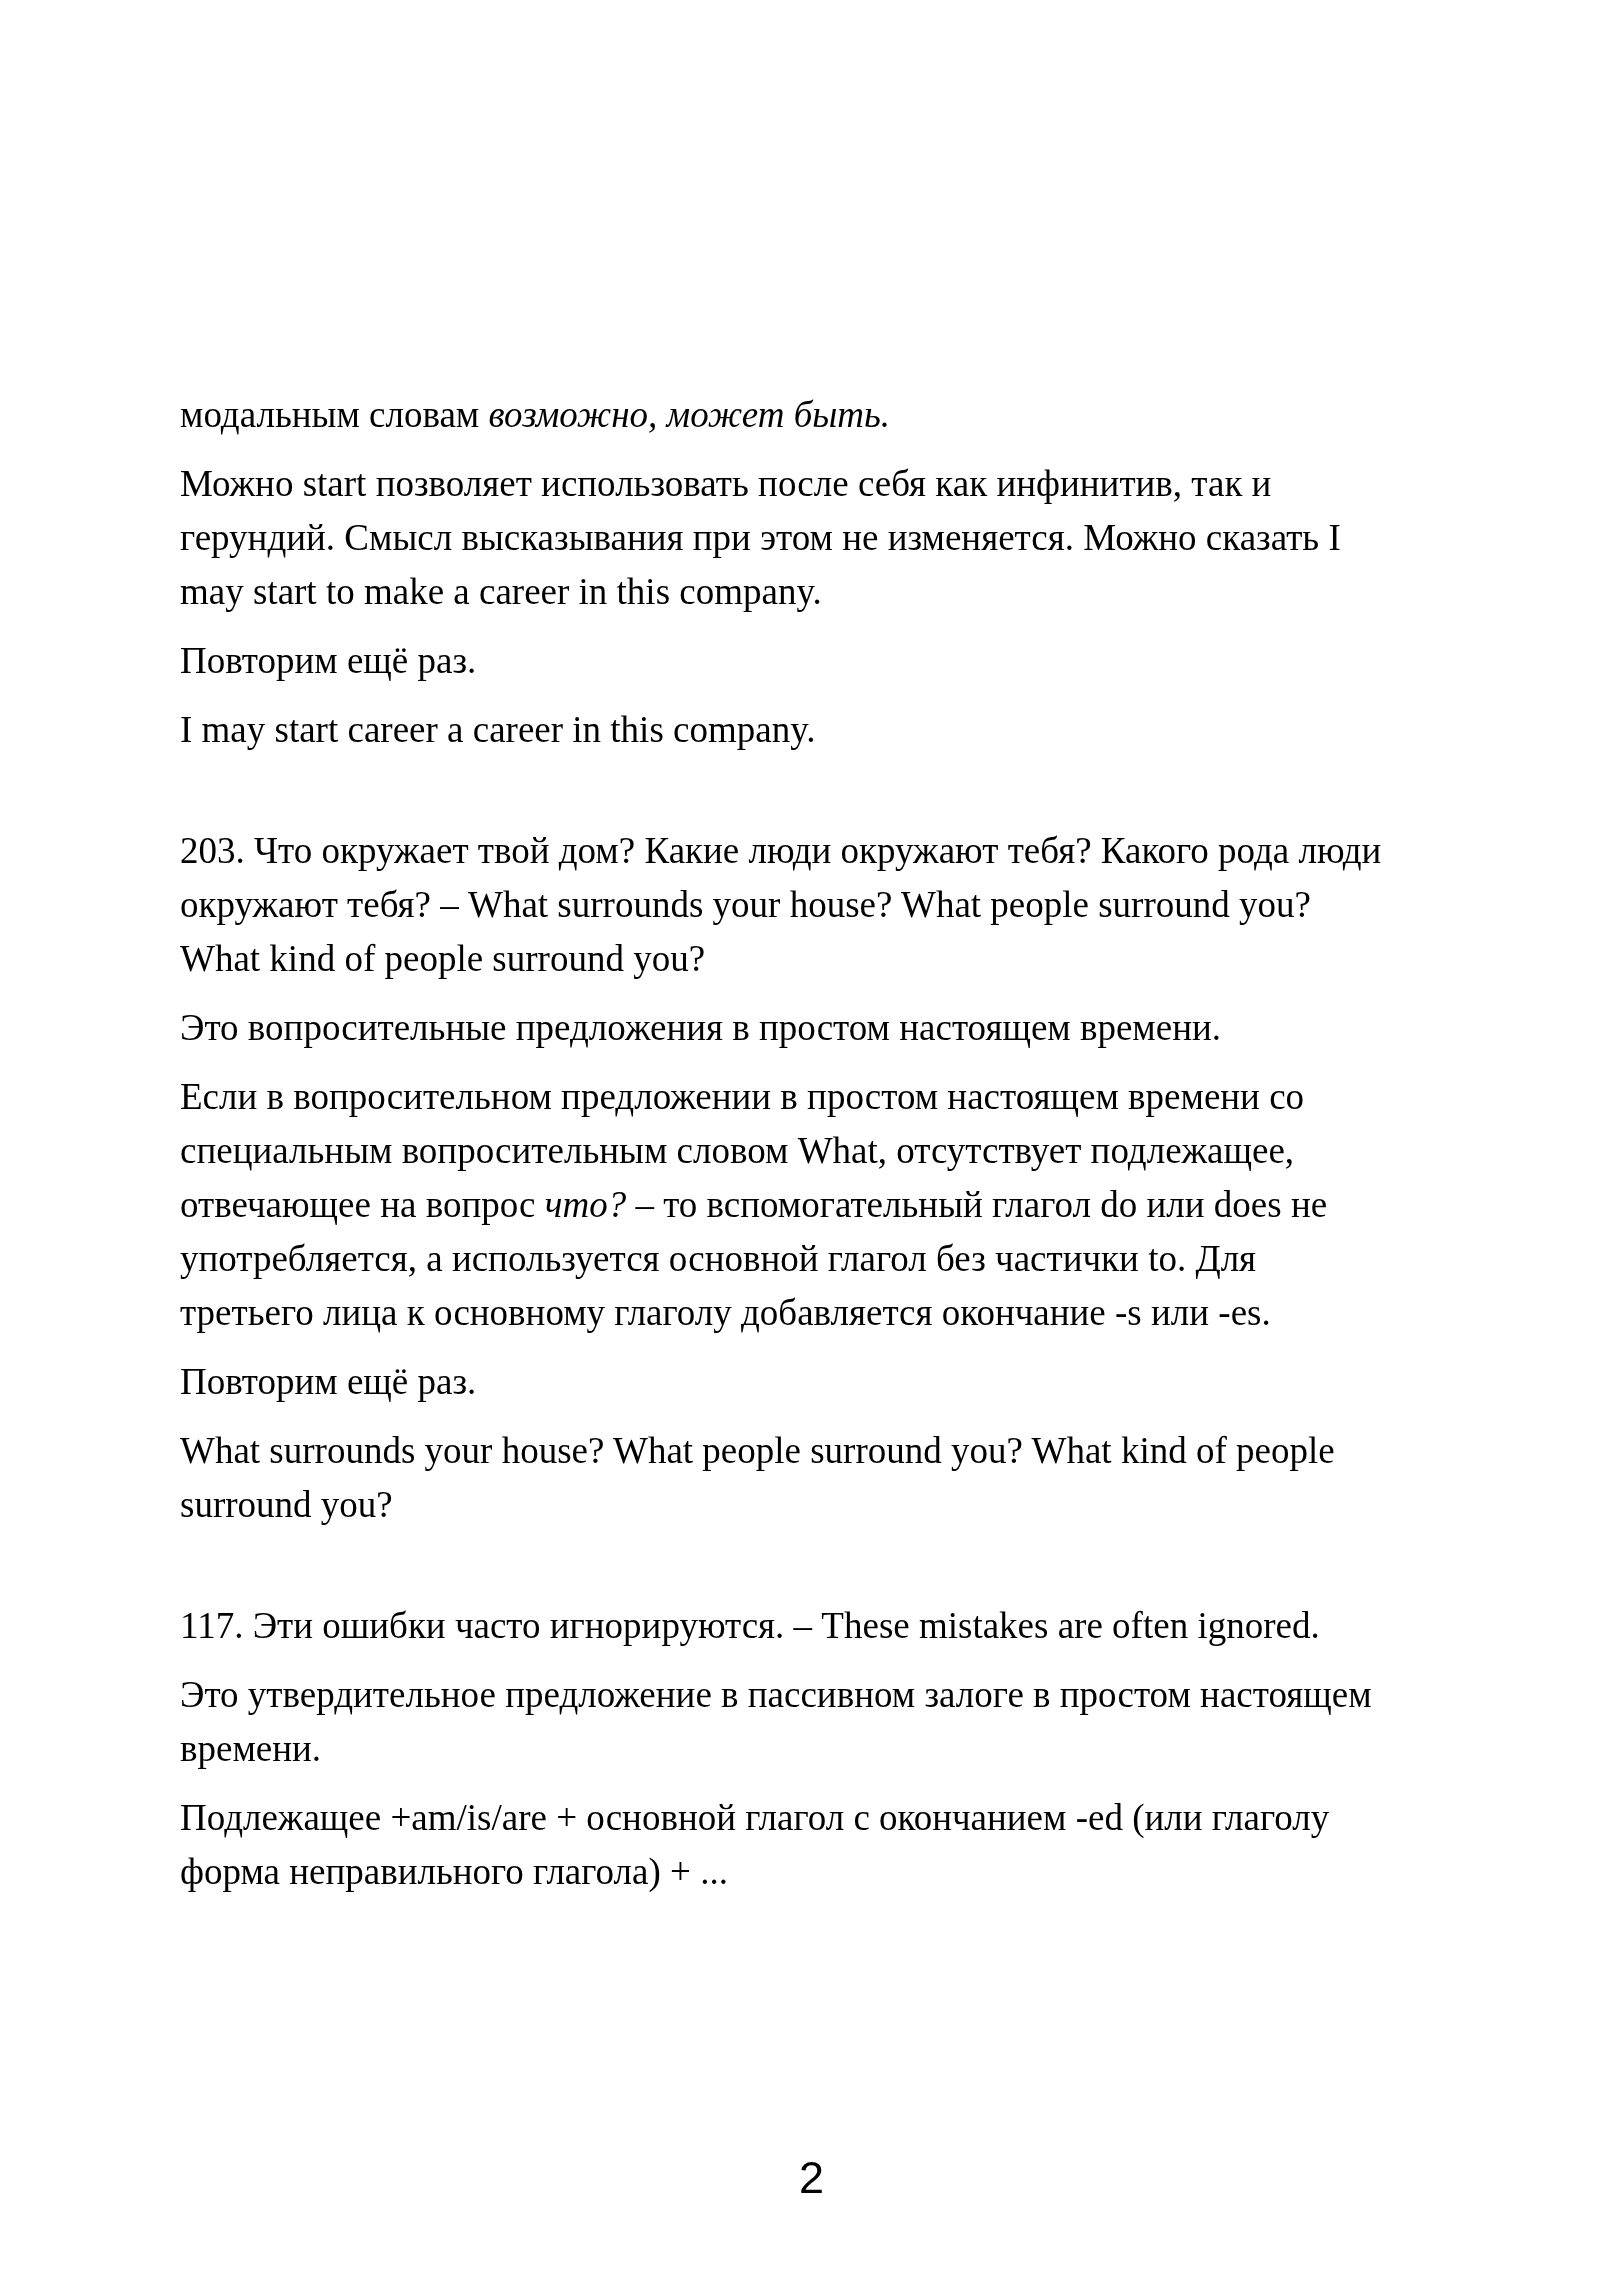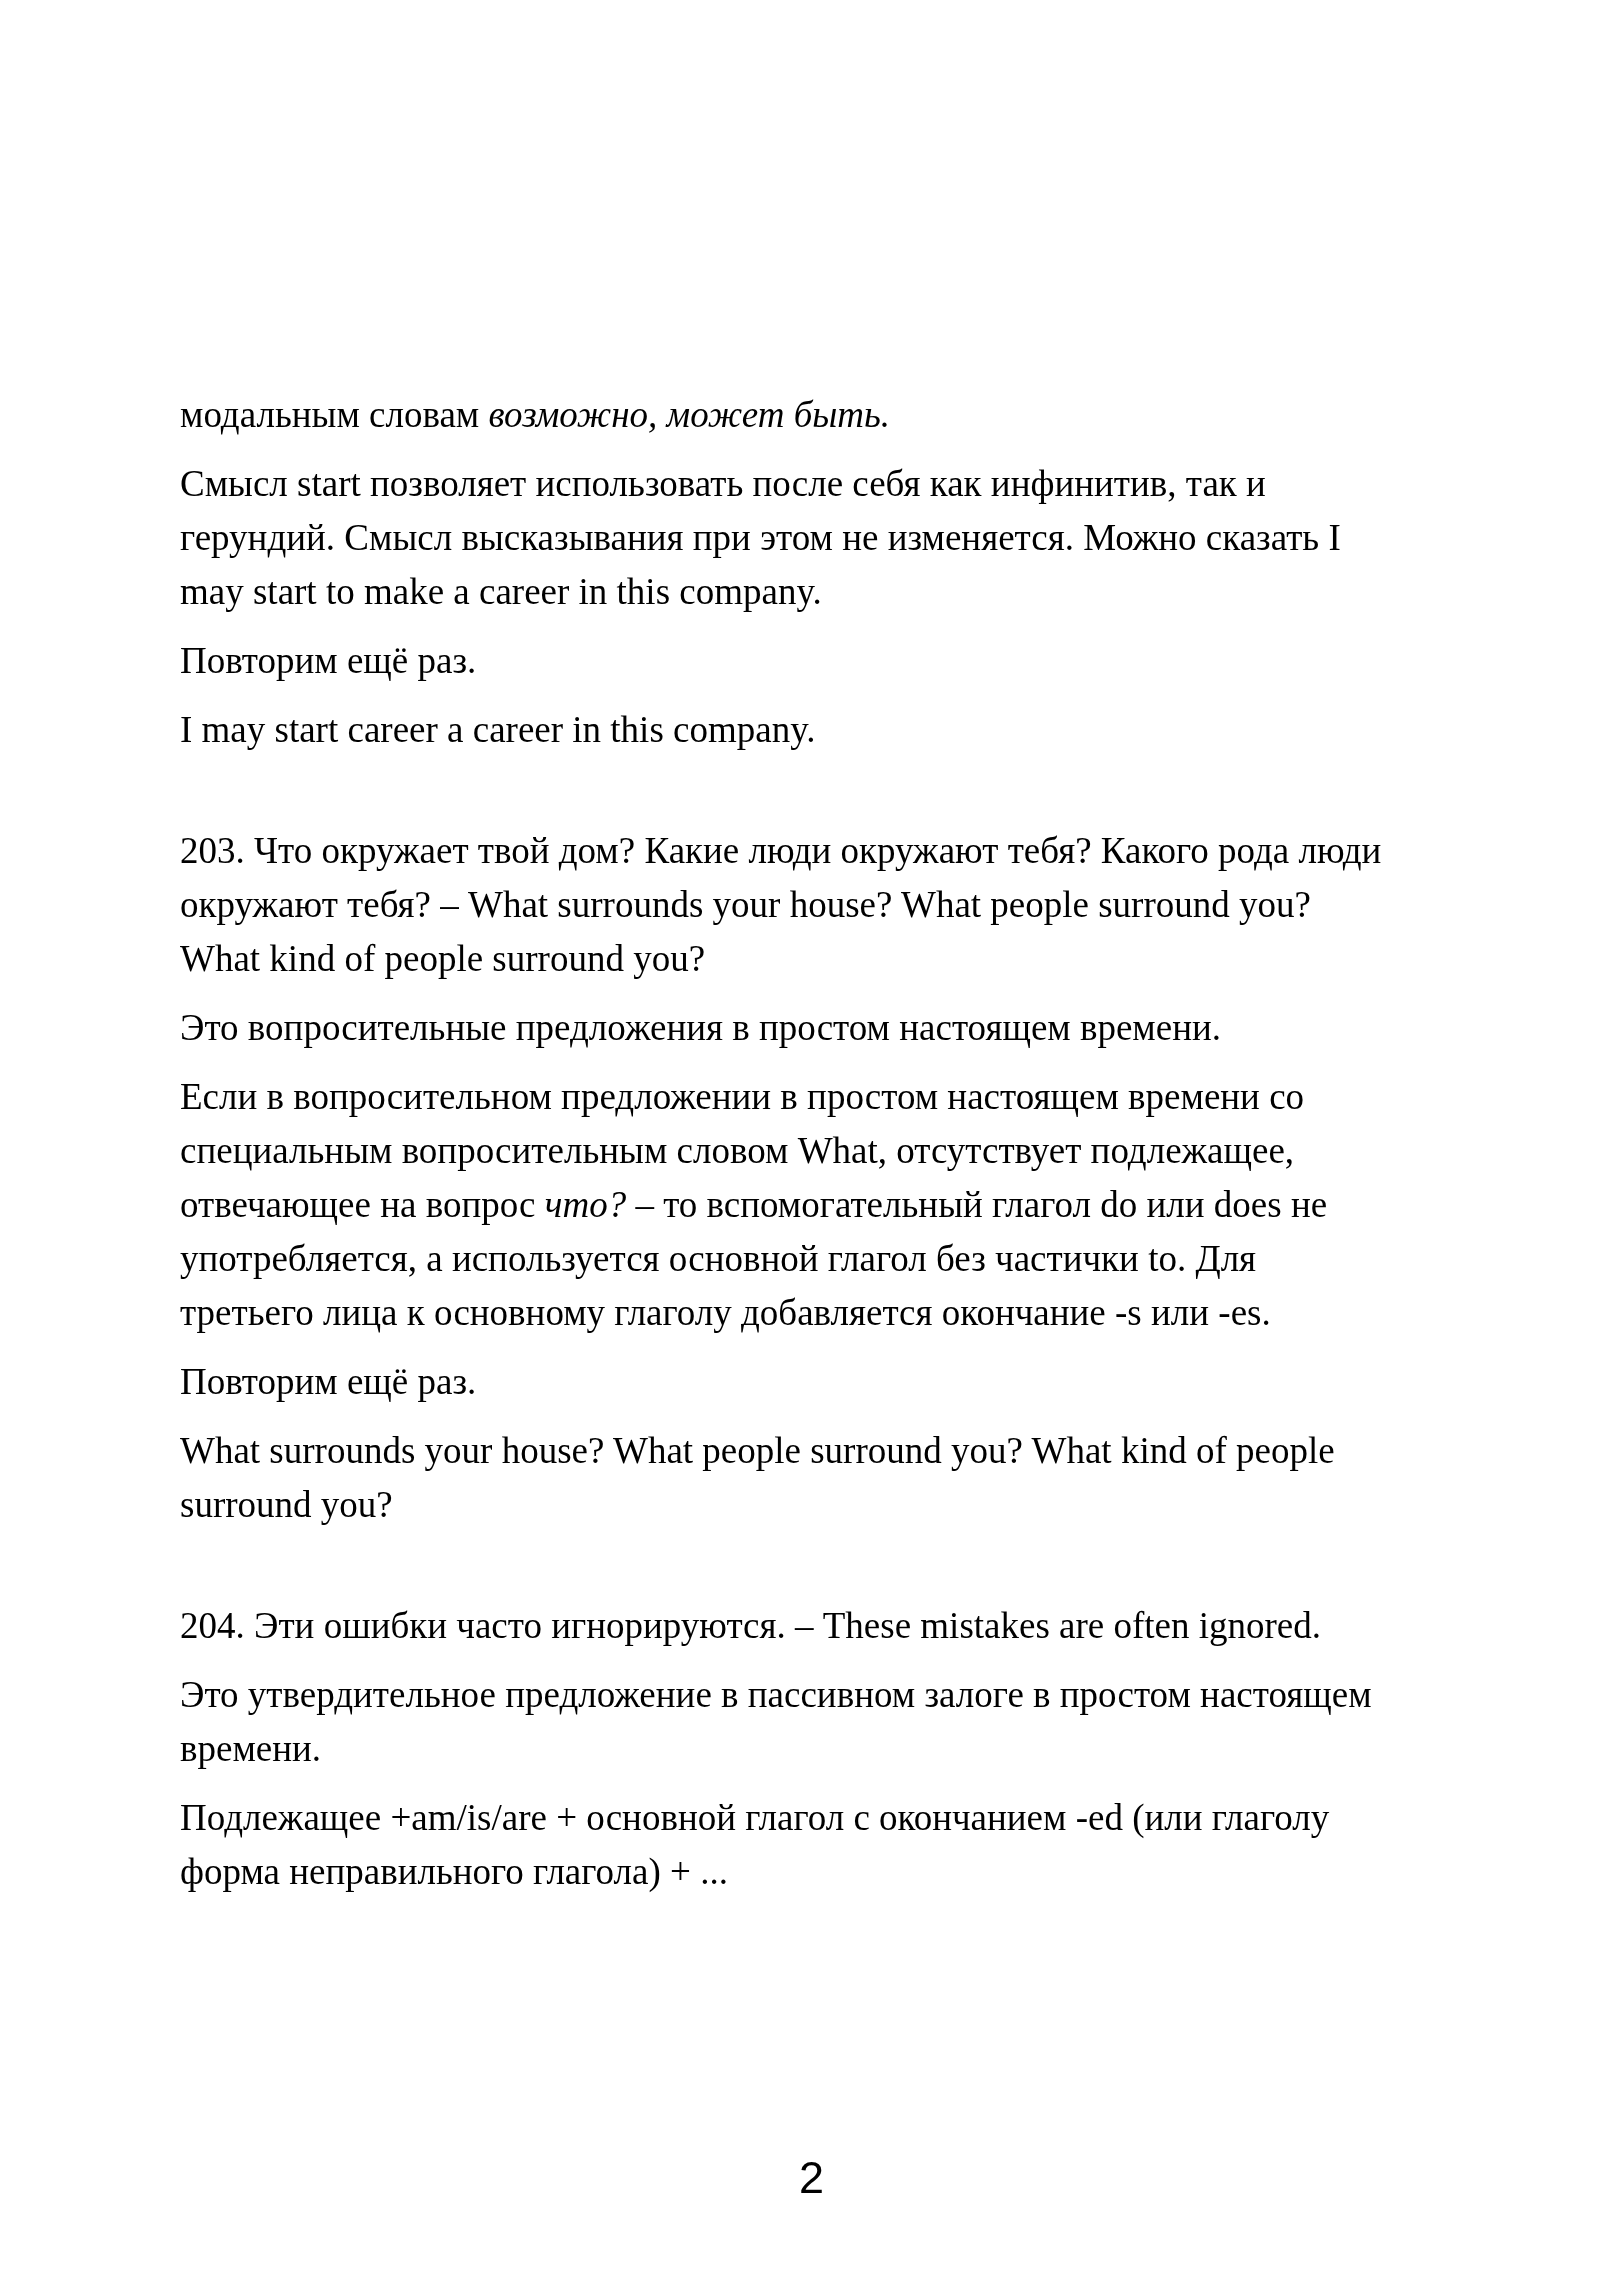--- a/index.html
+++ b/index.html
@@ -44,27 +44,27 @@
     line-height: 50px;
     color: #000000;
   }
 </style>
 </head>
 <body>
 
 <div class="page">
   <div class="text-content">
       <p><span>модальным словам </span><span class="run-italic">возможно, может быть.</span></p>
-      <p><span>Смысл </span><span class="run-bold">start</span><span> позволяет использовать после себя как инфинитив, так и герундий. Смысл высказывания при этом не изменяется. Можно сказать </span><span class="run-bold">I may start to make a career in this company</span><span>.</span></p>
+      <p><span>Можно </span><span class="run-bold">start</span><span> позволяет использовать после себя как инфинитив, так и герундий. Смысл высказывания при этом не изменяется. Можно сказать </span><span class="run-bold">I may start to make a career in this company</span><span>.</span></p>
       <p><span>Повторим ещё раз.</span></p>
       <p><span class="run-bold">I may start career a career in this company.</span></p>
       <p class="section-gap"><span class="run-bold">203. Что окружает твой дом? Какие люди окружают тебя? Какого рода люди окружают тебя?</span><span> – What surrounds your house? What people surround you? What kind of people surround you?</span></p>
       <p><span>Это вопросительные предложения в простом настоящем времени.</span></p>
       <p><span>Если в вопросительном предложении в простом настоящем времени со специальным вопросительным словом </span><span class="run-bold">What</span><span>, отсутствует подлежащее, отвечающее на вопрос </span><span class="run-italic">что?</span><span> – то вспомогательный глагол </span><span class="run-bold">do</span><span> или </span><span class="run-bold">does</span><span> не употребляется, а используется основной глагол без частички </span><span class="run-bold">to</span><span>. Для третьего лица к основному глаголу добавляется окончание </span><span class="run-bold">-s</span><span> или </span><span class="run-bold">-es</span><span>.</span></p>
       <p><span>Повторим ещё раз.</span></p>
       <p><span class="run-bold">What surrounds your house? What people surround you? What kind of people surround you?</span></p>
-      <p class="section-gap"><span class="run-bold">204. Эти ошибки часто игнорируются</span><span>. – These mistakes are often ignored.</span></p>
+      <p class="section-gap"><span class="run-bold">117. Эти ошибки часто игнорируются</span><span>. – These mistakes are often ignored.</span></p>
       <p><span>Это утвердительное предложение в пассивном залоге в простом настоящем времени.</span></p>
       <p><span class="run-bold">Подлежащее +am/is/are + основной глагол с окончанием -ed (или глаголу форма неправильного глагола) + ...</span></p>
     </div>
   <div class="page-number">2</div>
 </div>
 
 
 </body></html>

